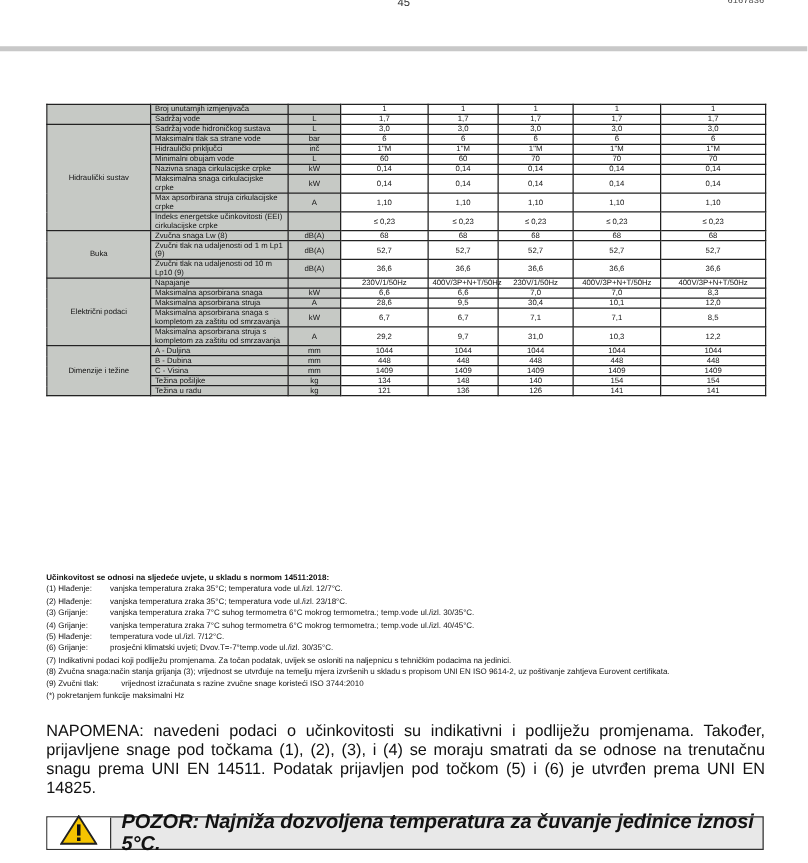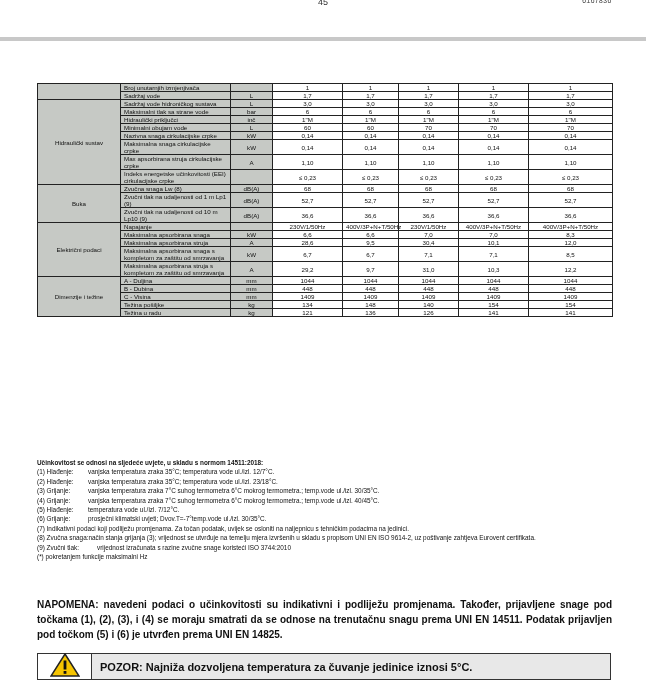--- a/index.html
+++ b/index.html
@@ -12,24 +12,24 @@
   td.grp { background:#c6c9c5; text-align:center; vertical-align:middle; }
   td.param { background:#c6c9c5; text-align:left; }
   td.unit { background:#c6c9c5; text-align:center; }
   td.val { background:#fff; text-align:center; }
   td.v2 { height:16px; }
   td.v3 { height:23px; }
   .notes { position:absolute; top:458px; left:37px; width:590px; font-size:6.4px; line-height:9.4px; }
   .notes .title { font-weight:bold; }
   .notes .row { display:flex; }
   .notes .lbl { width:51px; flex:none; }
-  .napomena { position:absolute; top:597px; left:37px; width:575px; font-size:10px; font-weight:bold; line-height:15px; text-align:justify; }
+  .napomena { position:absolute; top:577px; left:37px; width:575px; font-size:13px; font-weight:normal; line-height:15px; text-align:justify; }
   .warn { position:absolute; top:653px; left:37px; width:574px; height:27px; border:1px solid #333; display:flex; background:#e8e8e8; box-sizing:border-box; }
   .warn .icon-box { width:53px; background:#fff; border-right:1px solid #333; display:flex; align-items:center; justify-content:center; }
-  .warn .txt { padding-left:8px; display:flex; align-items:center; font-size:11px; font-weight:bold; }
+  .warn .txt { padding-left:8px; display:flex; align-items:center; font-size:16px; font-weight:bold; font-style:italic; }
 </style>
 </head>
 <body>
 
 <div class="page-num">45</div>
 <div class="doc-code">6167836</div>
 <div class="rule"></div>
 
 <table class="spec">
   <colgroup>

